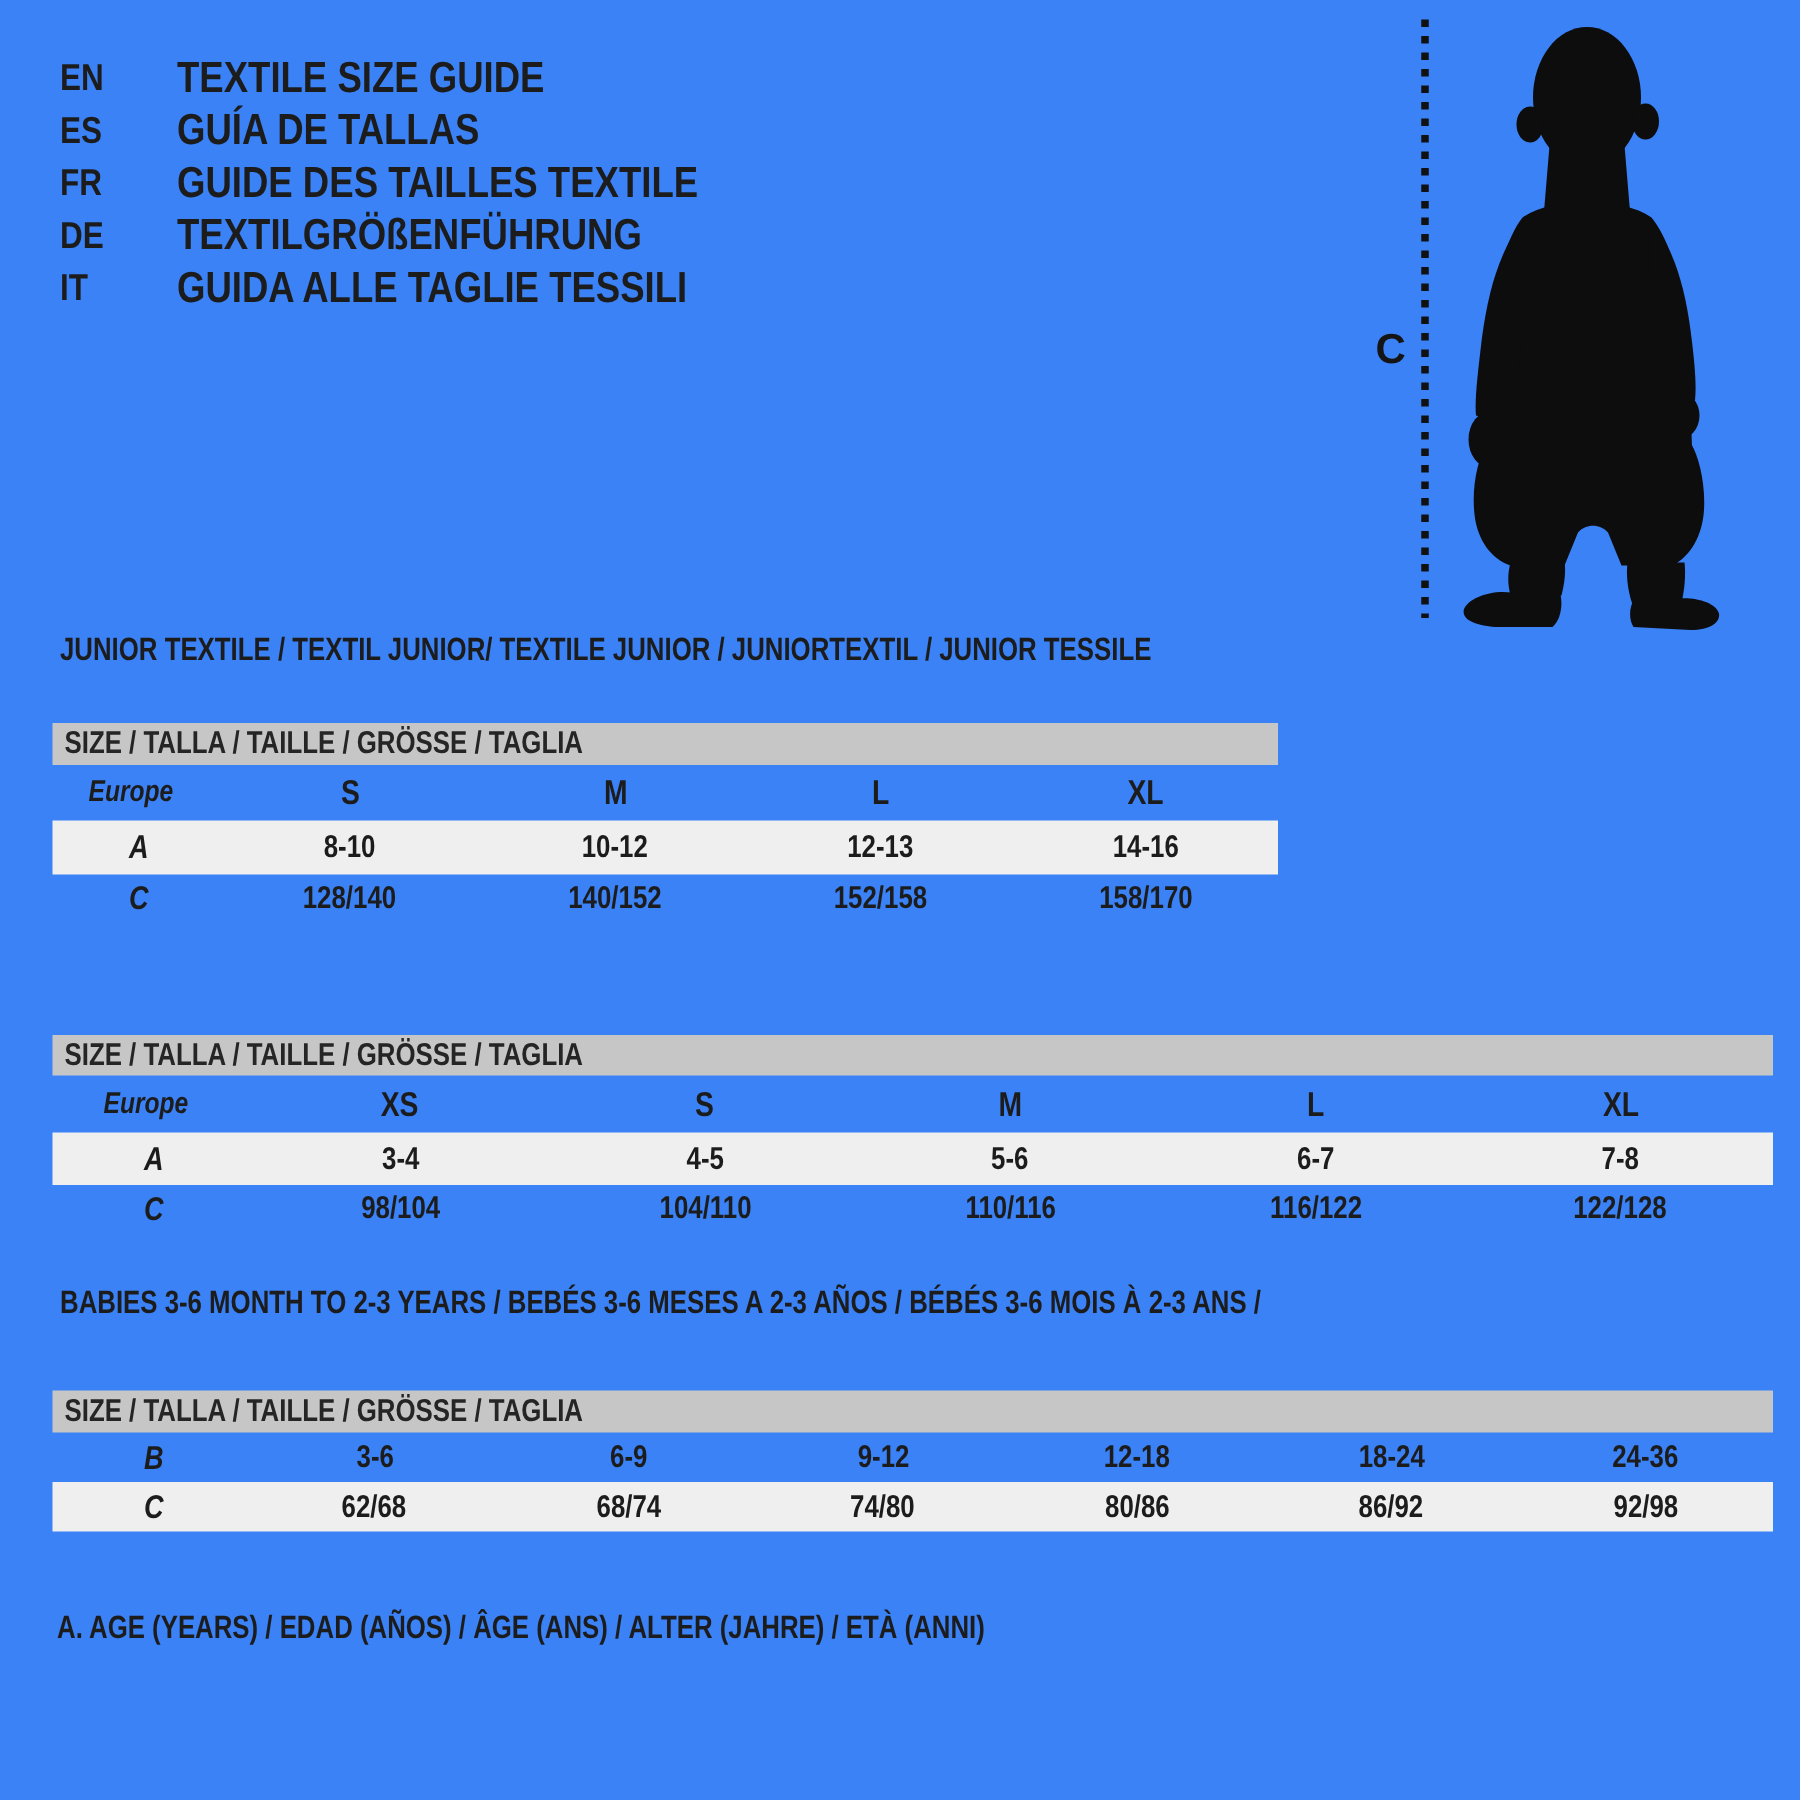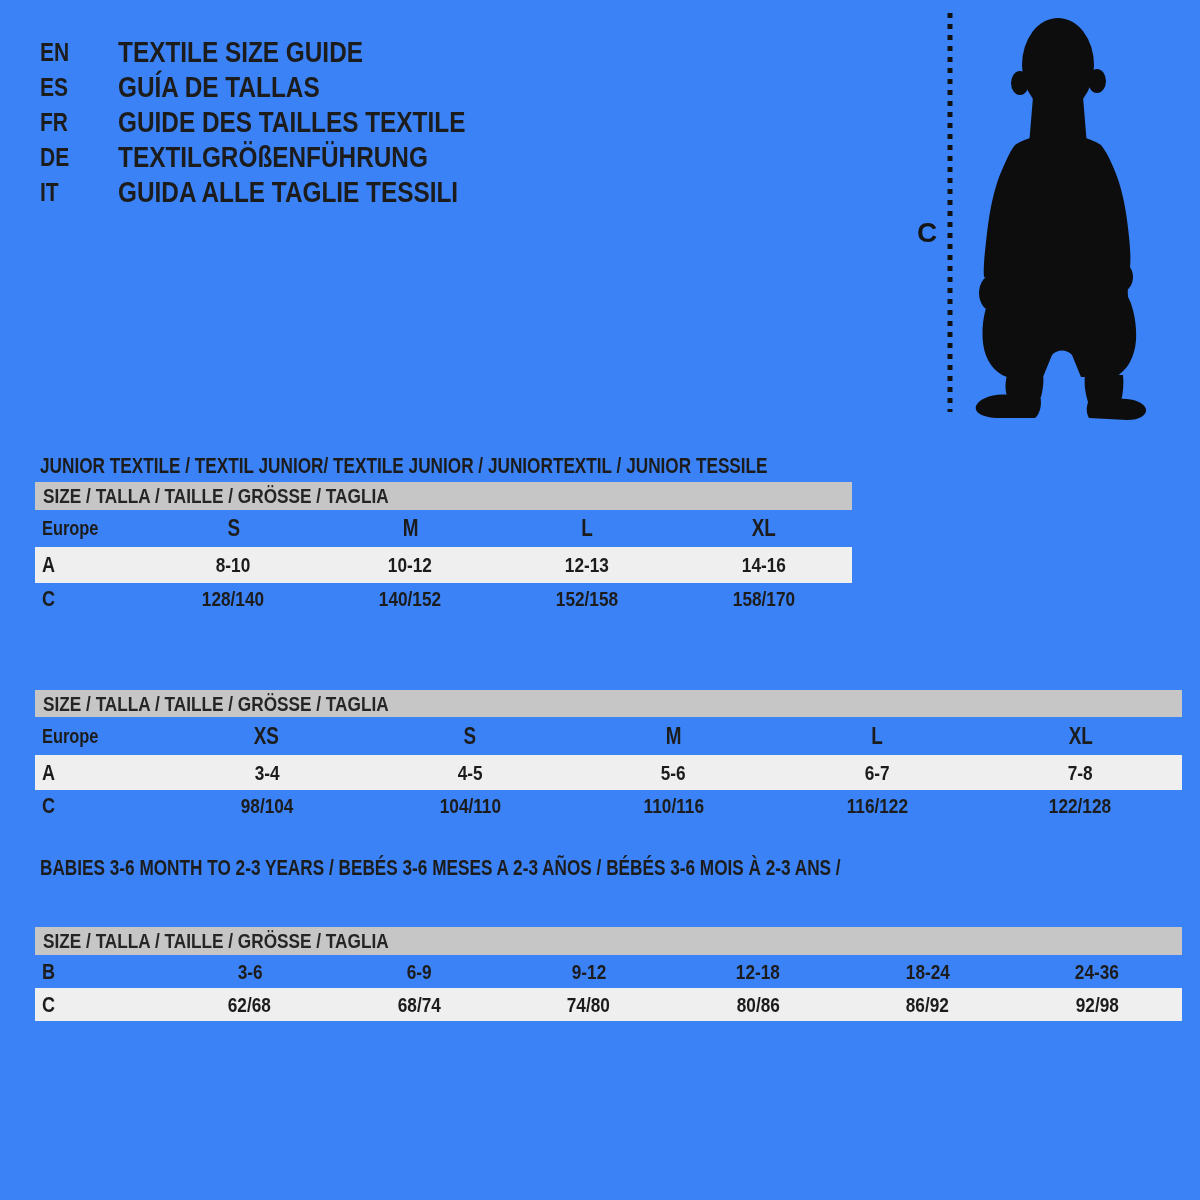--- a/index.html
+++ b/index.html
@@ -17,21 +17,21 @@
   
   .sec-title{position:absolute;left:40px;height:24px;font-size:21.5px;line-height:24px;}
   .sec-title .cond{transform:scaleX(0.80);}
   .sub-a{font-size:14px;vertical-align:-4px;}
   
   .table{position:absolute;}
   .size-bar{background:#c6c6c6;display:flex;align-items:center;padding-left:8px;box-sizing:border-box;}
   .size-bar .cond{font-size:21px;color:#252525;}
   .trow{display:flex;align-items:center;}
   .trow.alt{background:#efefef;}
-  .c0{box-sizing:border-box;padding-left:7px;text-align:left;flex:none;}
+  .c0{box-sizing:border-box;padding-left:7px;text-align:center;flex:none;font-style:italic;}
   .cell{flex:1;text-align:center;}
   .t-junior .c0{width:110px;}
   .t-wide .c0{width:130px;}
   .region{font-size:20px;}
   .sz{font-size:23px;}
   .rowlabel{font-size:22px;}
   .val{font-size:21px;}
   
   .legend-line{position:absolute;left:38px;height:24px;font-size:21.5px;line-height:24px;}
   .legend-line .cond{transform:scaleX(0.80);}
@@ -78,21 +78,21 @@
       <path d="M205,142 C220,158 228,185 232,215 C235,238 236,252 235,262 L214,266 C211,245 208,220 206,200 C204,178 203,158 205,142 Z"></path>
       <ellipse cx="224" cy="272" rx="14" ry="16"></ellipse>
       <path d="M97,290 C90,300 86,320 88,338 C90,356 100,368 112,372 L148,372 L157,350 C162,344 172,344 177,350 L186,372 L220,372 C232,366 240,352 241,335 C242,318 238,300 232,290 Z"></path>
       <path d="M112,370 C110,378 110,384 112,392 L146,392 C148,384 149,376 148,370 Z"></path>
       <path d="M190,370 C189,378 190,388 193,397 L226,397 C228,388 229,378 228,370 Z"></path>
       <path d="M113,390 C98,388 84,394 81,401 C79,408 88,412 102,413 L140,413 C146,408 147,397 145,390 Z"></path>
       <path d="M194,395 C191,401 191,408 194,413 L232,415 C245,415 252,410 251,404 C249,397 236,393 224,394 Z"></path>
     </g>
   </svg>
 
-  <div class="sec-title" style="top:454px">
+  <div class="sec-title" style="top:421px">
     <span class="cond">JUNIOR TEXTILE / TEXTIL JUNIOR/ TEXTILE JUNIOR / JUNIORTEXTIL / JUNIOR TESSILE</span>
   </div>
   <div class="table t-junior" style="left:35px;top:482px;width:817px">
     <div class="size-bar" style="height:28px">
       <span class="cond">SIZE / TALLA / TAILLE / GRÖSSE / TAGLIA</span>
     </div>
     <div class="trow" style="height:37px">
       <div class="c0"><span class="cond region">Europe</span></div>
       <div class="cell"><span class="cond cond-c sz">S</span></div>
       <div class="cell"><span class="cond cond-c sz">M</span></div>
@@ -165,14 +165,17 @@
       <div class="c0"><span class="cond rowlabel">C</span></div>
       <div class="cell"><span class="cond cond-c val">62/68</span></div>
       <div class="cell"><span class="cond cond-c val">68/74</span></div>
       <div class="cell"><span class="cond cond-c val">74/80</span></div>
       <div class="cell"><span class="cond cond-c val">80/86</span></div>
       <div class="cell"><span class="cond cond-c val">86/92</span></div>
       <div class="cell"><span class="cond cond-c val">92/98</span></div>
     </div>
   </div>
 
+  <div class="legend-line" style="top:1073px">
+    <span class="cond">A. AGE (YEARS) / EDAD (AÑOS) / ÂGE (ANS) / ALTER (JAHRE) / ETÀ (ANNI)</span>
+  </div>
 
 </div>
 
 </body></html>

